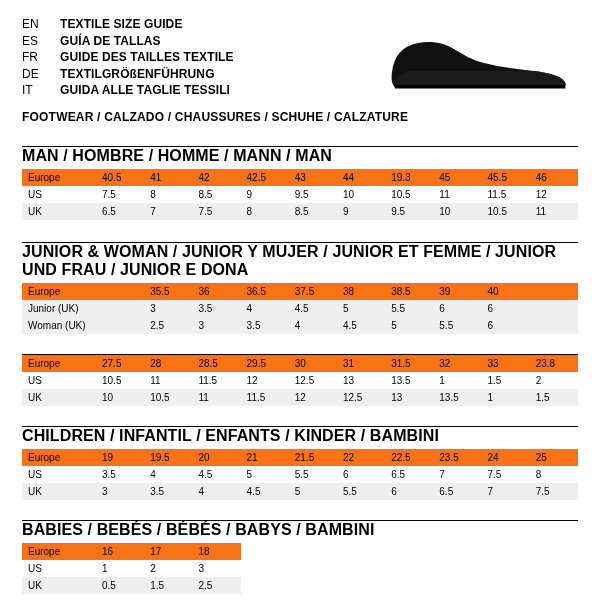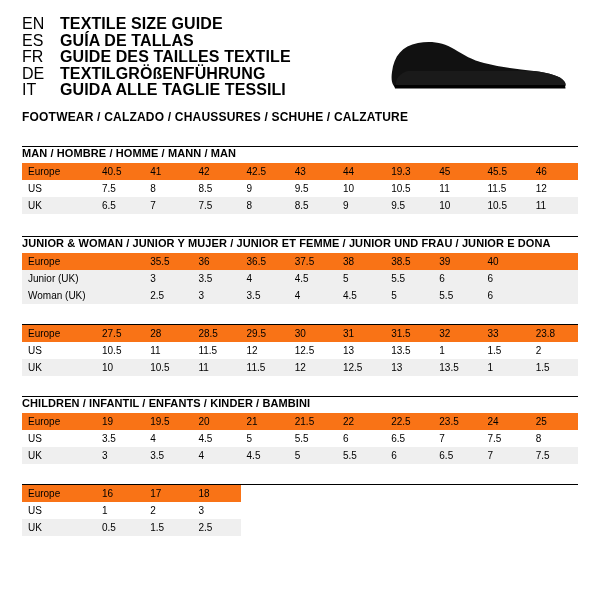--- a/index.html
+++ b/index.html
@@ -24,21 +24,21 @@
 
   
   .header {
     position: relative;
     height: 94px;
   }
   .lang-table {
     border-collapse: collapse;
   }
   .lang-row td {
-    font-size: 16px;
+    font-size: 12px;
     line-height: 16.5px;
     padding: 0;
     vertical-align: top;
     white-space: nowrap;
   }
   .lang-code {
     width: 38px;
     font-weight: normal;
   }
   .lang-title {
@@ -61,21 +61,21 @@
   }
 
   
   .section {
     margin-top: 22px;
   }
   .section.tight {
     margin-top: 20px;
   }
   .section-title {
-    font-size: 11px;
+    font-size: 16px;
     font-weight: bold;
     letter-spacing: 0.1px;
     padding-bottom: 4px;
   }
   table.size-table {
     border-collapse: collapse;
     width: 100%;
     table-layout: fixed;
   }
   table.size-table td {
@@ -329,20 +329,21 @@
           <td>6.5</td>
           <td>7</td>
           <td>7.5</td>
         </tr>
       </tbody>
     </table>
   </div>
 
   <div class="section tight">
     <div class="divider"></div>
+    <div class="section-title">BABIES / BEBÉS / BÉBÉS / BABYS / BAMBINI</div>
     <table class="size-table">
       <tbody>
         <tr class="row-grey">
           <td class="label-cell">Europe</td>
           <td>16</td>
           <td>17</td>
           <td>18</td>
           <td class="empty-cell" style="background: rgb(255, 255, 255);"></td>
           <td class="empty-cell" style="background: rgb(255, 255, 255);"></td>
           <td class="empty-cell" style="background: rgb(255, 255, 255);"></td>

